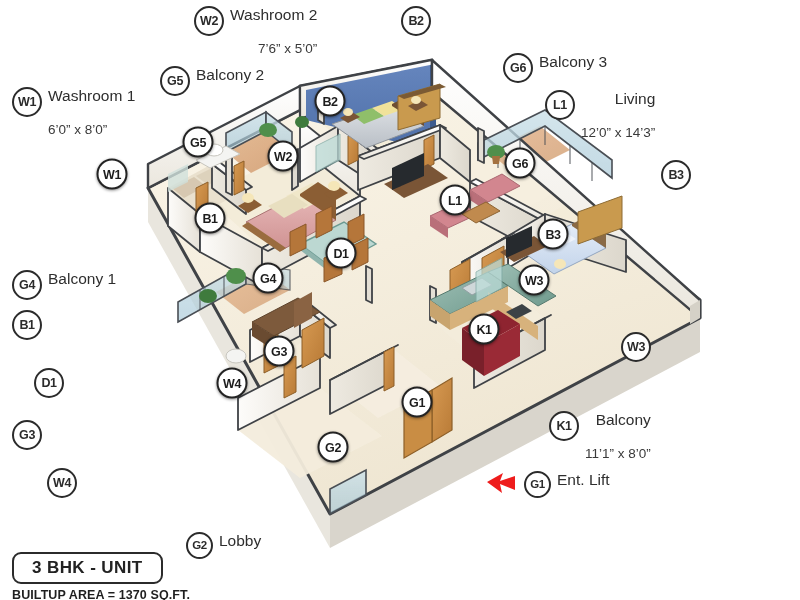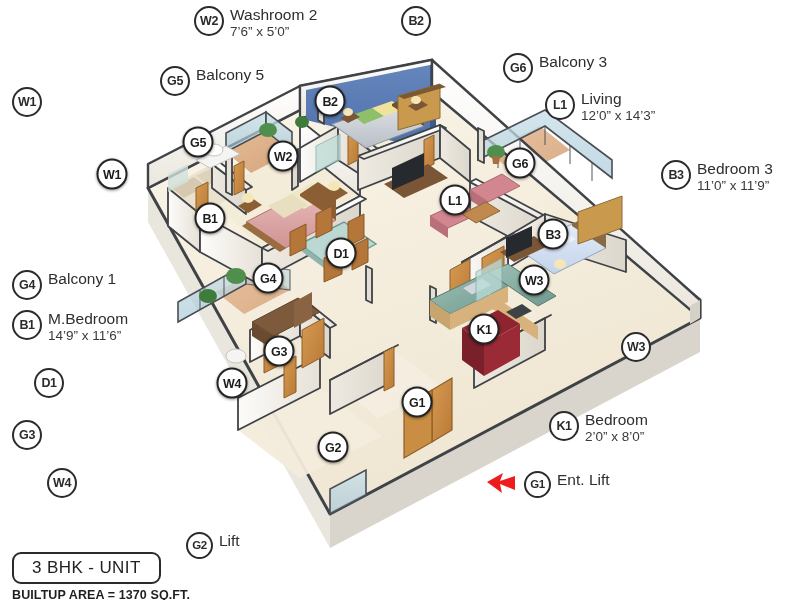--- a/index.html
+++ b/index.html
@@ -12,39 +12,39 @@
   .callout{position:absolute;display:flex;align-items:flex-start;gap:6px;white-space:nowrap;}
   .code{
     flex:0 0 auto;width:26px;height:26px;border-radius:50%;
     border:2.4px solid #2b2b2b;background:#fff;color:#2b2b2b;
     display:flex;align-items:center;justify-content:center;
     font-size:12.5px;font-weight:700;letter-spacing:-.4px;line-height:1;
   }
   .code.sm{width:23px;height:23px;font-size:11.5px;border-width:2.2px;}
   .ctext{padding-top:1px;}
   .cname{font-size:15.5px;font-weight:400;color:#2e2e2e;line-height:1.08;}
-  .cdim{font-size:13.5px;font-weight:400;color:#3a3a3a;line-height:1.15;margin-top:0;}
-  .ctext.ctr{text-align:left;}
+  .cdim{font-size:13.5px;font-weight:400;color:#3a3a3a;line-height:1.15;margin-top:17px;}
+  .ctext.ctr{text-align:right;}
 
   
   .marker{
     position:absolute;width:27px;height:27px;border-radius:50%;
     background:#fff;border:2.6px solid #232323;color:#1d1d1d;
     display:flex;align-items:center;justify-content:center;
     font-size:12.5px;font-weight:700;letter-spacing:-.4px;
     box-shadow:0 1px 3px rgba(0,0,0,.45);
     transform:translate(-50%,-50%);
   }
 
   
   #unitbadge{position:absolute;left:12px;top:552px;}
   .badgebox{
     border:2.6px solid #2b2b2b;border-radius:9px;
     padding:4px 18px;display:inline-block;
-    font-size:17px;font-weight:400;letter-spacing:.4px;color:#222;
+    font-size:17px;font-weight:700;letter-spacing:.4px;color:#222;
   }
   .badgesub{margin-top:4px;font-size:12.5px;font-weight:700;letter-spacing:.1px;color:#1f1f1f;}
 
   
   #entarrow{position:absolute;left:486px;top:472px;}
 </style>
 </head>
 <body>
 
 <div id="stage">
@@ -420,101 +420,97 @@
     </div>
   </div>
 
   <div class="callout" style="left:401px;top:6px;">
     <div class="code">B2</div>
   </div>
 
   <div class="callout" style="left:160px;top:66px;">
     <div class="code">G5</div>
     <div class="ctext">
-      <div class="cname">Balcony 5</div>
+      <div class="cname">Balcony 2</div>
     </div>
   </div>
 
   <div class="callout" style="left:503px;top:53px;">
     <div class="code">G6</div>
     <div class="ctext">
       <div class="cname">Balcony 3</div>
     </div>
   </div>
 
   <div class="callout" style="left:12px;top:87px;">
     <div class="code">W1</div>
+    <div class="ctext">
+      <div class="cname">Washroom 1</div>
+      <div class="cdim">6’0” x 8’0”</div>
+    </div>
   </div>
 
   <div class="callout" style="left:545px;top:90px;">
     <div class="code">L1</div>
     <div class="ctext ctr">
       <div class="cname">Living</div>
       <div class="cdim">12’0” x 14’3”</div>
     </div>
   </div>
 
   <div class="callout" style="left:661px;top:160px;">
     <div class="code">B3</div>
-    <div class="ctext">
-      <div class="cname">Bedroom 3</div>
-      <div class="cdim">11’0” x 11’9”</div>
-    </div>
   </div>
 
   <div class="callout" style="left:12px;top:270px;">
     <div class="code">G4</div>
     <div class="ctext">
       <div class="cname">Balcony 1</div>
     </div>
   </div>
 
   <div class="callout" style="left:12px;top:310px;">
     <div class="code">B1</div>
-    <div class="ctext ctr">
-      <div class="cname">M.Bedroom</div>
-      <div class="cdim">14’9” x 11’6”</div>
-    </div>
   </div>
 
   <div class="callout" style="left:34px;top:368px;">
     <div class="code">D1</div>
   </div>
 
   <div class="callout" style="left:621px;top:332px;">
     <div class="code">W3</div>
   </div>
 
   <div class="callout" style="left:12px;top:420px;">
     <div class="code">G3</div>
   </div>
 
   <div class="callout" style="left:549px;top:411px;">
     <div class="code">K1</div>
     <div class="ctext ctr">
-      <div class="cname">Bedroom</div>
-      <div class="cdim">2’0” x 8’0”</div>
+      <div class="cname">Balcony</div>
+      <div class="cdim">11’1” x 8’0”</div>
     </div>
   </div>
 
   <div class="callout" style="left:47px;top:468px;">
     <div class="code">W4</div>
   </div>
 
   <div class="callout" style="left:524px;top:471px;">
     <div class="code sm">G1</div>
     <div class="ctext">
       <div class="cname">Ent. Lift</div>
     </div>
   </div>
 
   <div class="callout" style="left:186px;top:532px;">
     <div class="code sm">G2</div>
     <div class="ctext">
-      <div class="cname">Lift</div>
+      <div class="cname">Lobby</div>
     </div>
   </div>
 
   <svg id="entarrow" width="30" height="22" viewBox="0 0 30 22">
     <path d="M29,4 L29,18 L14,12 L16,21 L1,10 L17,1 L14,9 Z" fill="#ee1c1c"></path>
   </svg>
 
   <div id="unitbadge">
     <div class="badgebox">3 BHK - UNIT</div>
     <div class="badgesub">BUILTUP AREA = 1370 SQ.FT.</div>

